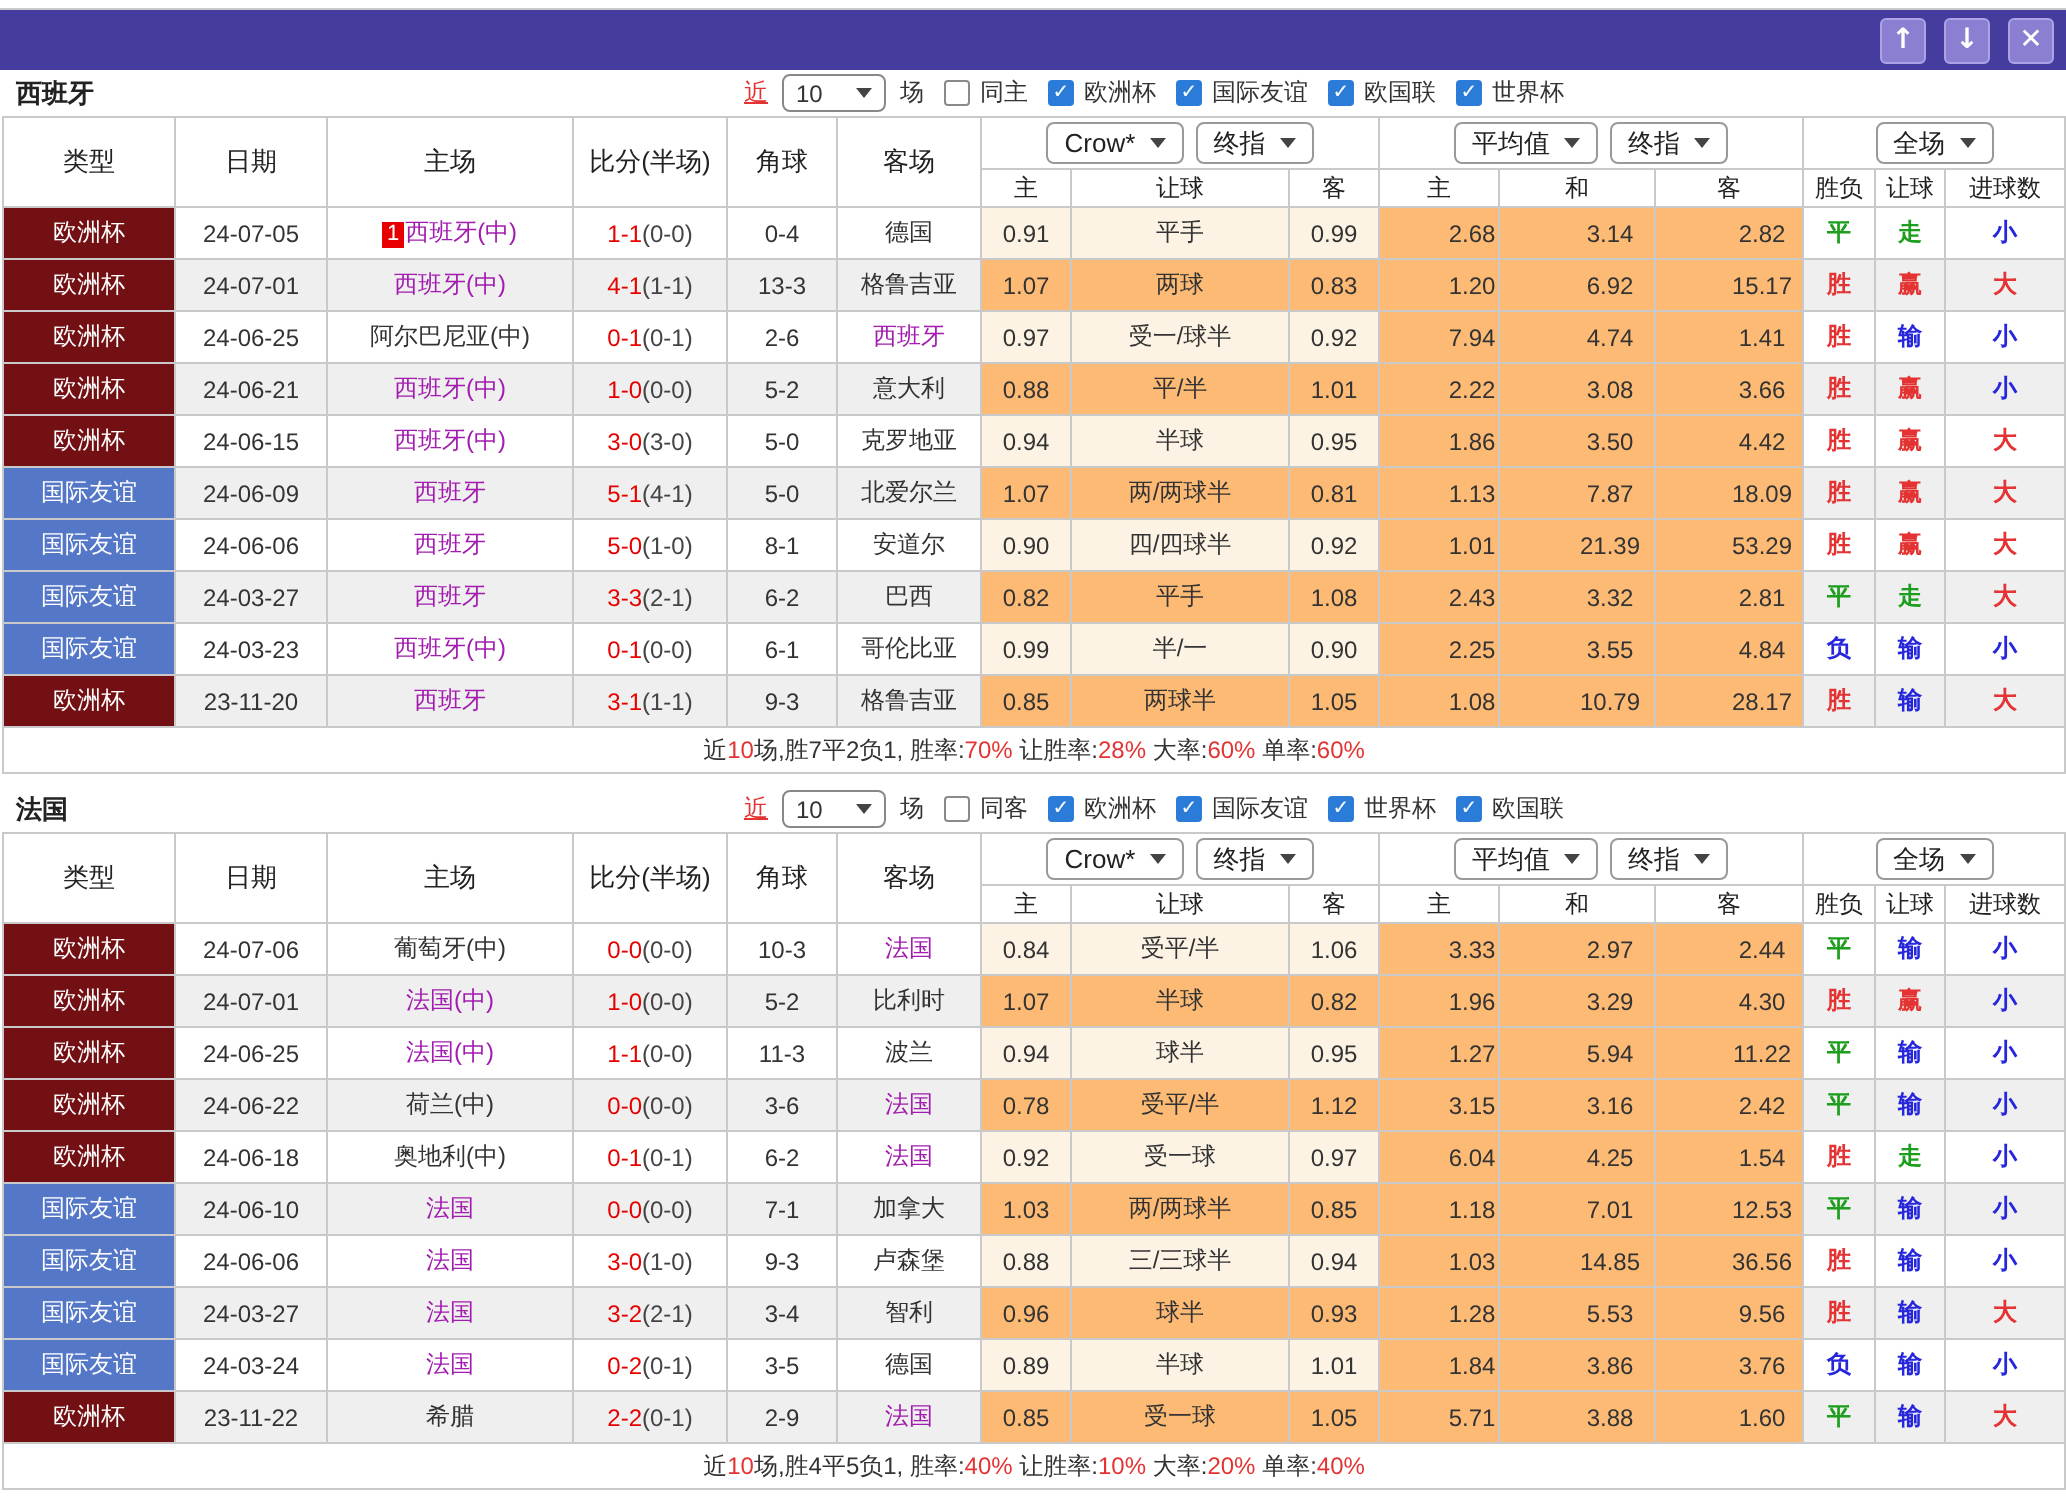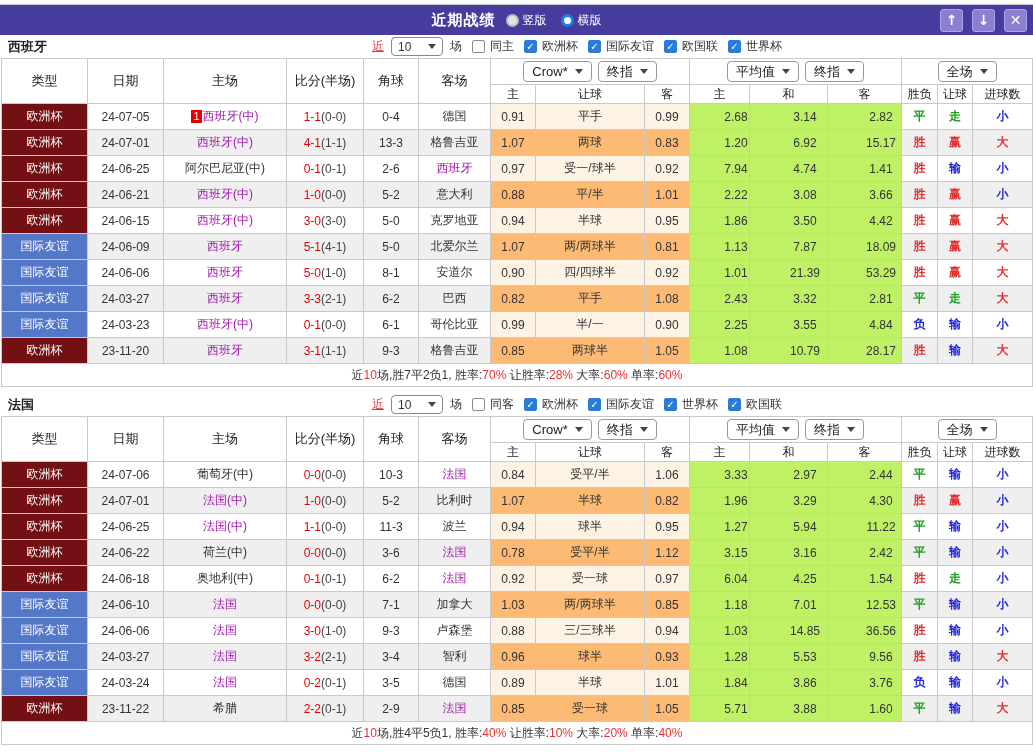--- a/index.html
+++ b/index.html
@@ -62,21 +62,21 @@
   
   table { width: 1031px; margin: 0 1px; border-collapse: collapse; table-layout: fixed; }
   th, td { border: 1px solid #C9C9C9; text-align: center; overflow: hidden; white-space: nowrap; }
   thead th { background: #fff; font-weight: normal; font-size: 13px; color: #222; }
   .th-group { height: 26px; margin-top: 18px; }
   .th-sub th { height: 19px; font-size: 12px; }
   tbody td { height: 26px; font-size: 12px; background: #fff; }
   tr.stripe td { background: #EFEFEF; }
   td.crow { background: #FCF3E4; }
   tr.stripe td.crow { background: #fdba74; }
-  td.avg, tr.stripe td.avg { background: #bef264; padding-left: 33px; }
+  td.avg, tr.stripe td.avg { background: #fdba74; padding-left: 33px; }
   td.type-euro, tr.stripe td.type-euro { background: #721014; color: #fff; }
   td.type-friendly, tr.stripe td.type-friendly { background: #5577C8; color: #fff; }
   .tgreen { color: #a21caf; }
   .ft { color: #E60000; }
   .ht { color: #444; }
   .res { font-weight: bold; }
   .res-red { color: #E43333; }
   .res-green { color: #1E9E1E; }
   .res-blue { color: #2626DD; }
   .badge {
@@ -88,33 +88,20 @@
   .sum-k { color: #333; }
   .sum-r { color: #E43333; }
   .gap { height: 6px; background: #fff; }
 </style>
 </head>
 <body>
 
 <div class="top-strip"></div>
 
 <div class="titlebar">
-  <div class="tb-center">
-    <span class="tb-title">近期战绩</span>
-    <span class="radio-group">
-      <span class="radio-item">
-        <span class="radio r-gray"></span>
-        <span>竖版</span>
-      </span>
-      <span class="radio-item">
-        <span class="radio r-blue"></span>
-        <span>横版</span>
-      </span>
-    </span>
-  </div>
   <div class="tb-buttons">
     <button class="tb-btn">
         <span>↑</span>
       </button>
     <button class="tb-btn">
         <span>↓</span>
       </button>
     <button class="tb-btn">
         <span>✕</span>
       </button>

